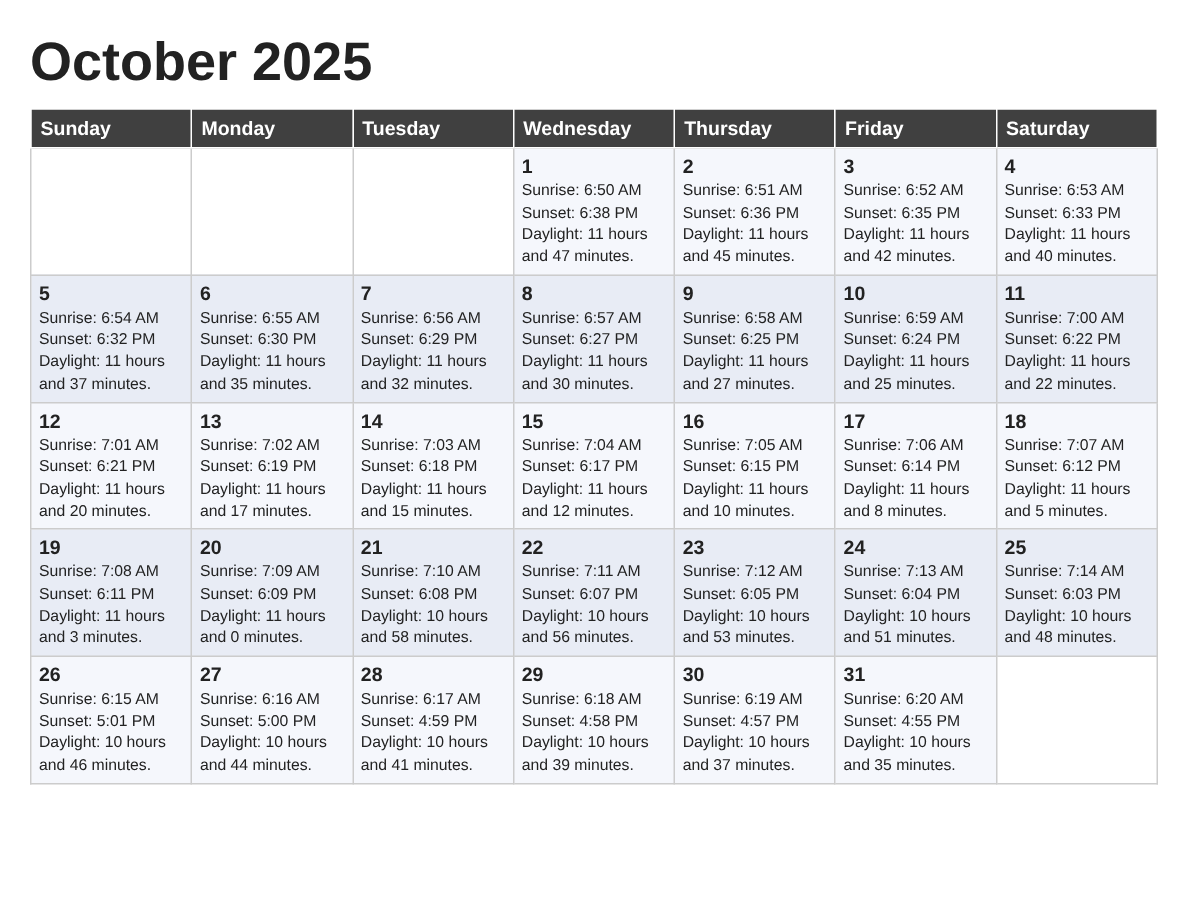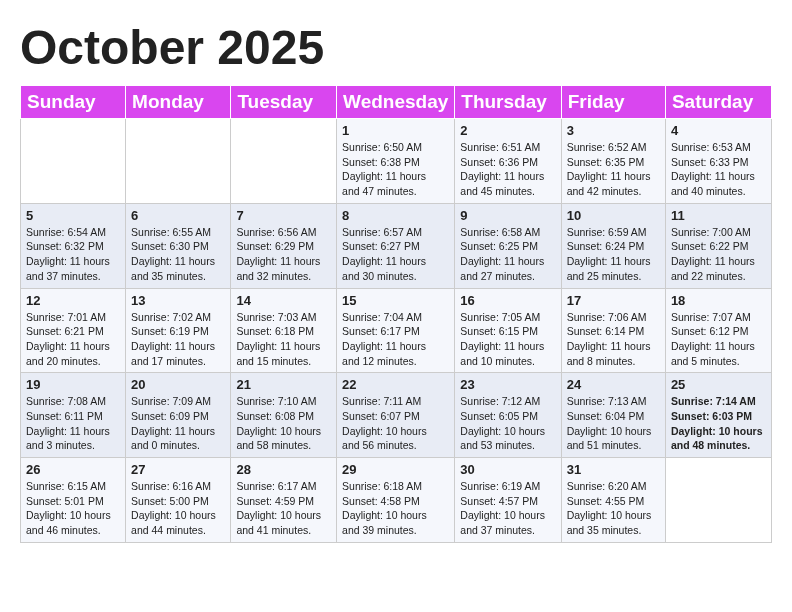--- a/index.html
+++ b/index.html
@@ -31,39 +31,39 @@
       color: #4a90d9;
     }
     .logo-icon {
       width: 28px;
       height: 28px;
     }
     .title-block {
       text-align: right;
     }
     .month-title {
-      font-size: 48px;
+      font-size: 36px;
       font-weight: bold;
       color: #222;
     }
     .subtitle {
       font-size: 16px;
       color: #444;
     }
     .calendar {
       width: 100%;
       border-collapse: collapse;
       font-size: 11px;
     }
     .calendar th {
-      background: #d946ef;
+      background: #404040;
       color: #fff;
       text-align: left;
       padding: 5px 6px;
-      font-size: 19px;
+      font-size: 13px;
       font-weight: bold;
       border: 1px solid #fff;
     }
     .calendar td {
       border: 1px solid #ccc;
       vertical-align: top;
       padding: 4px 5px;
       width: 107px;
       min-height: 80px;
       background: #fff;
@@ -285,21 +285,21 @@
         </td>
         <td>
           <span class="day-num">24</span>
           <div class="day-info" style="white-space: pre-line;">Sunrise: 7:13 AM
 Sunset: 6:04 PM
 Daylight: 10 hours
 and 51 minutes.</div>
         </td>
         <td>
           <span class="day-num">25</span>
-          <div class="day-info" style="white-space: pre-line; font-weight: bold;">Sunrise: 7:14 AM
+          <div class="day-info" style="white-space: pre-line;">Sunrise: 7:14 AM
 Sunset: 6:03 PM
 Daylight: 10 hours
 and 48 minutes.</div>
         </td>
       </tr>
       <tr>
         <td>
           <span class="day-num">26</span>
           <div class="day-info" style="white-space: pre-line;">Sunrise: 6:15 AM
 Sunset: 5:01 PM

